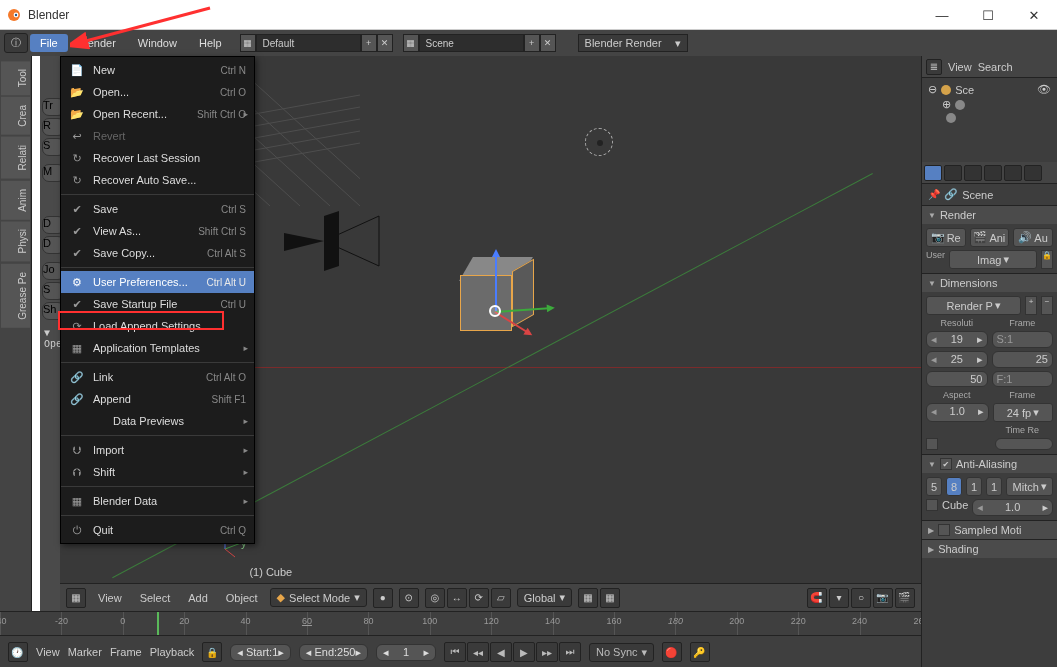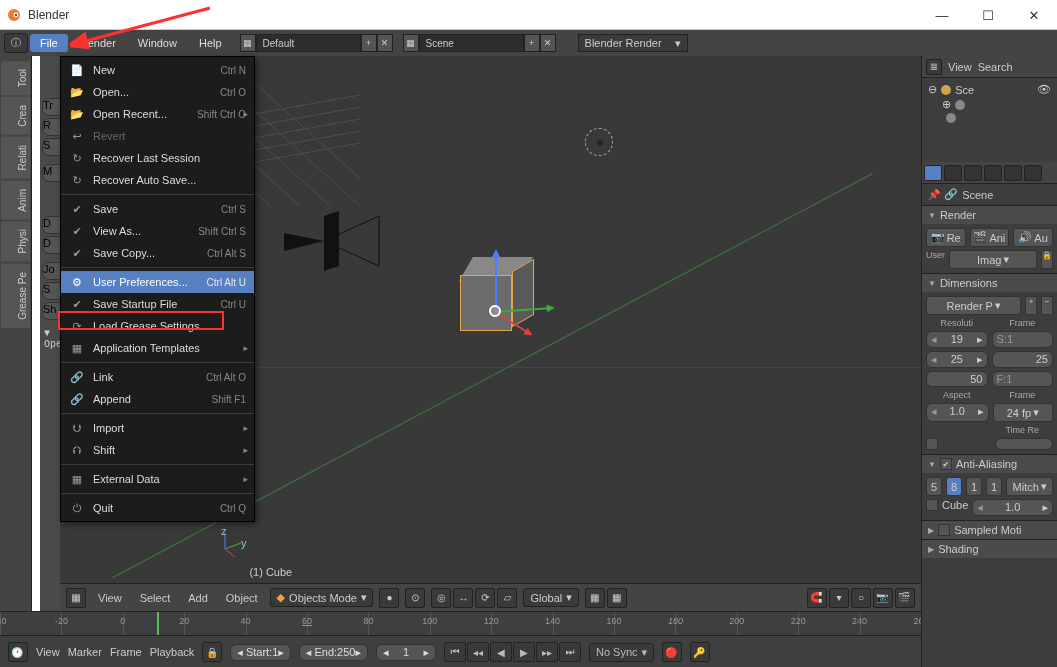--- a/index.html
+++ b/index.html
@@ -233,21 +233,21 @@
   <div class="obj-label">(1) Cube</div>
 
   <div class="vp-bar">
     <div class="ib">▦</div>
     <span class="vp-label">View</span>
     <span class="vp-label">Select</span>
     <span class="vp-label">Add</span>
     <span class="vp-label">Object</span>
     <div class="mode-sel">
         <span style="color:#e8a64a;">◆</span>
-        <span>Objects Mode</span>
+        <span>Select Mode</span>
         <span>▾</span>
       </div>
     <div class="ib">●</div>
     <div class="ib">⊙</div>
     <div class="icongrp">
         <div class="ib">◎</div>
         <div class="ib">↔</div>
         <div class="ib">⟳</div>
         <div class="ib">▱</div>
       </div>
@@ -559,50 +559,54 @@
       <span class="fm-label">User Preferences...</span>
       <span class="fm-short">Ctrl Alt U</span>
     </div>
     <div class="fm-row">
       <span class="fm-icon">✔</span>
       <span class="fm-label">Save Startup File</span>
       <span class="fm-short">Ctrl U</span>
     </div>
     <div class="fm-row">
       <span class="fm-icon">⟳</span>
-      <span class="fm-label">Load Grease Settings</span>
+      <span class="fm-label">Load Append Settings</span>
     </div>
     <div class="fm-row fm-sub">
       <span class="fm-icon">▦</span>
       <span class="fm-label">Application Templates</span>
     </div>
     <div class="fm-sep"></div>
     <div class="fm-row">
       <span class="fm-icon">🔗</span>
       <span class="fm-label">Link</span>
       <span class="fm-short">Ctrl Alt O</span>
     </div>
     <div class="fm-row">
       <span class="fm-icon">🔗</span>
       <span class="fm-label">Append</span>
       <span class="fm-short">Shift F1</span>
+    </div>
+    <div class="fm-row fm-sub" style="padding-left: 28px;">
+      <span class="fm-icon"></span>
+      <span class="fm-label">Data Previews</span>
     </div>
     <div class="fm-sep"></div>
     <div class="fm-row fm-sub">
       <span class="fm-icon">⮋</span>
       <span class="fm-label">Import</span>
     </div>
     <div class="fm-row fm-sub">
       <span class="fm-icon">⮉</span>
       <span class="fm-label">Shift</span>
     </div>
     <div class="fm-sep"></div>
     <div class="fm-row fm-sub">
       <span class="fm-icon">▦</span>
-      <span class="fm-label">External Data</span>
+      <span class="fm-label">Blender Data</span>
     </div>
     <div class="fm-sep"></div>
     <div class="fm-row">
       <span class="fm-icon">⏻</span>
       <span class="fm-label">Quit</span>
       <span class="fm-short">Ctrl Q</span>
     </div>
   </div>
 
 <svg class="arrow-svg" width="150" height="48">

